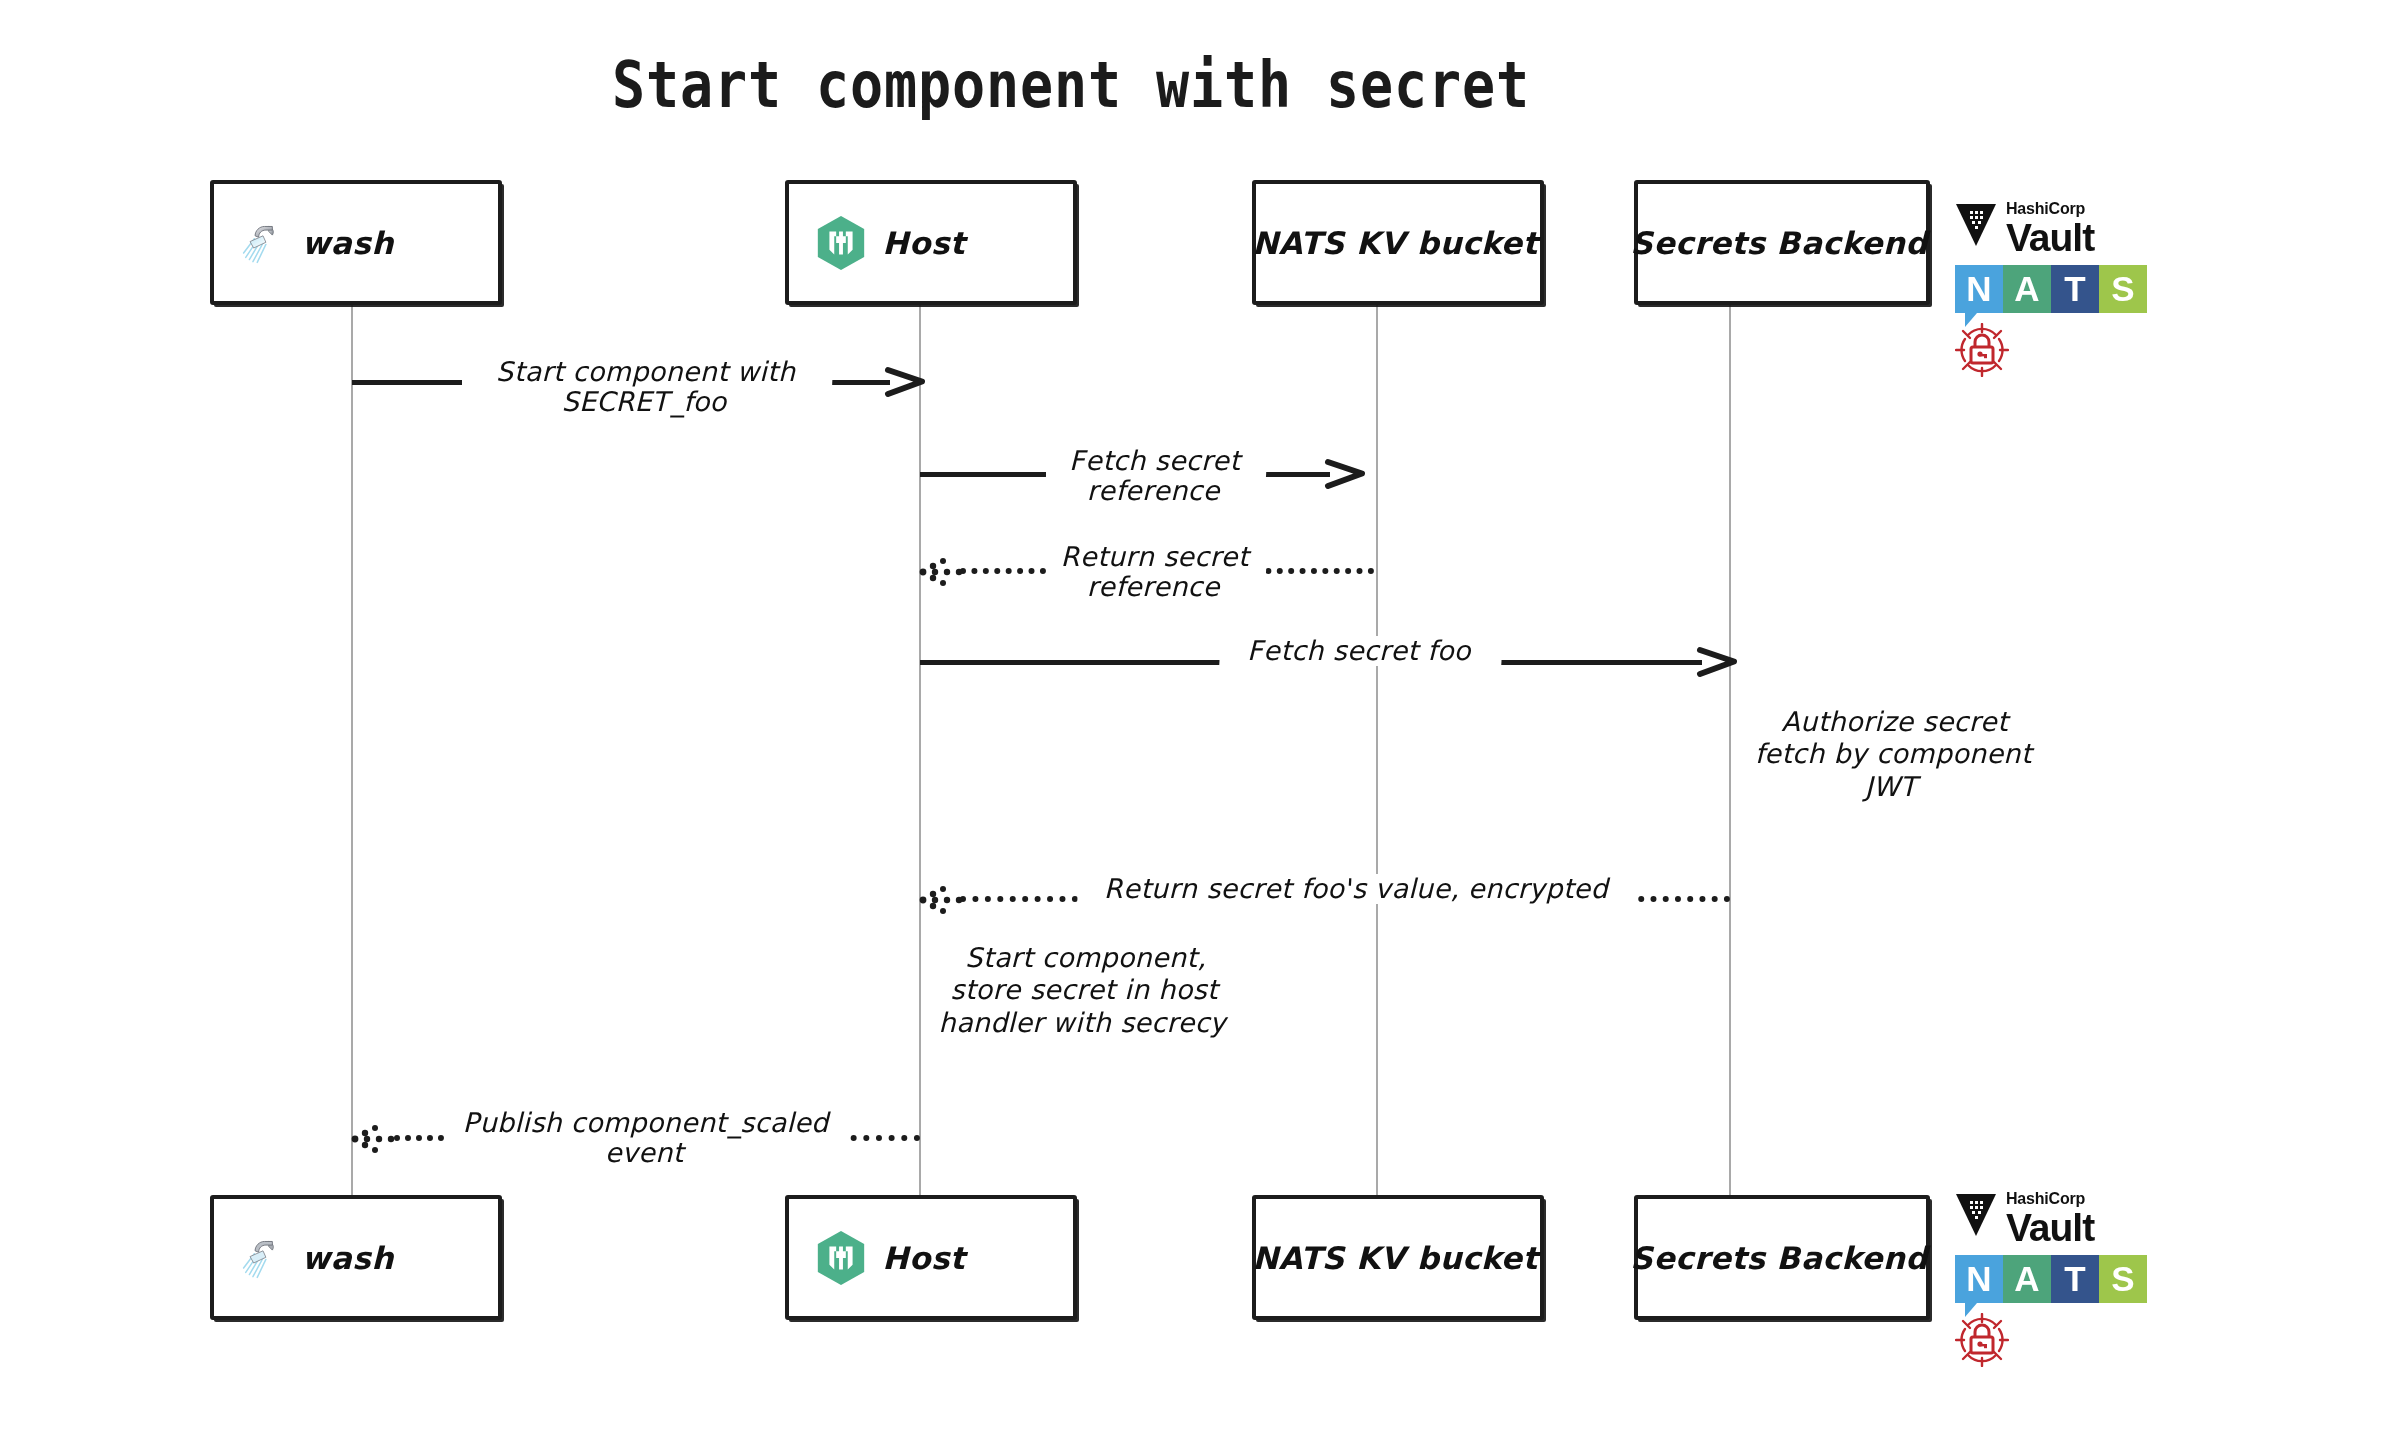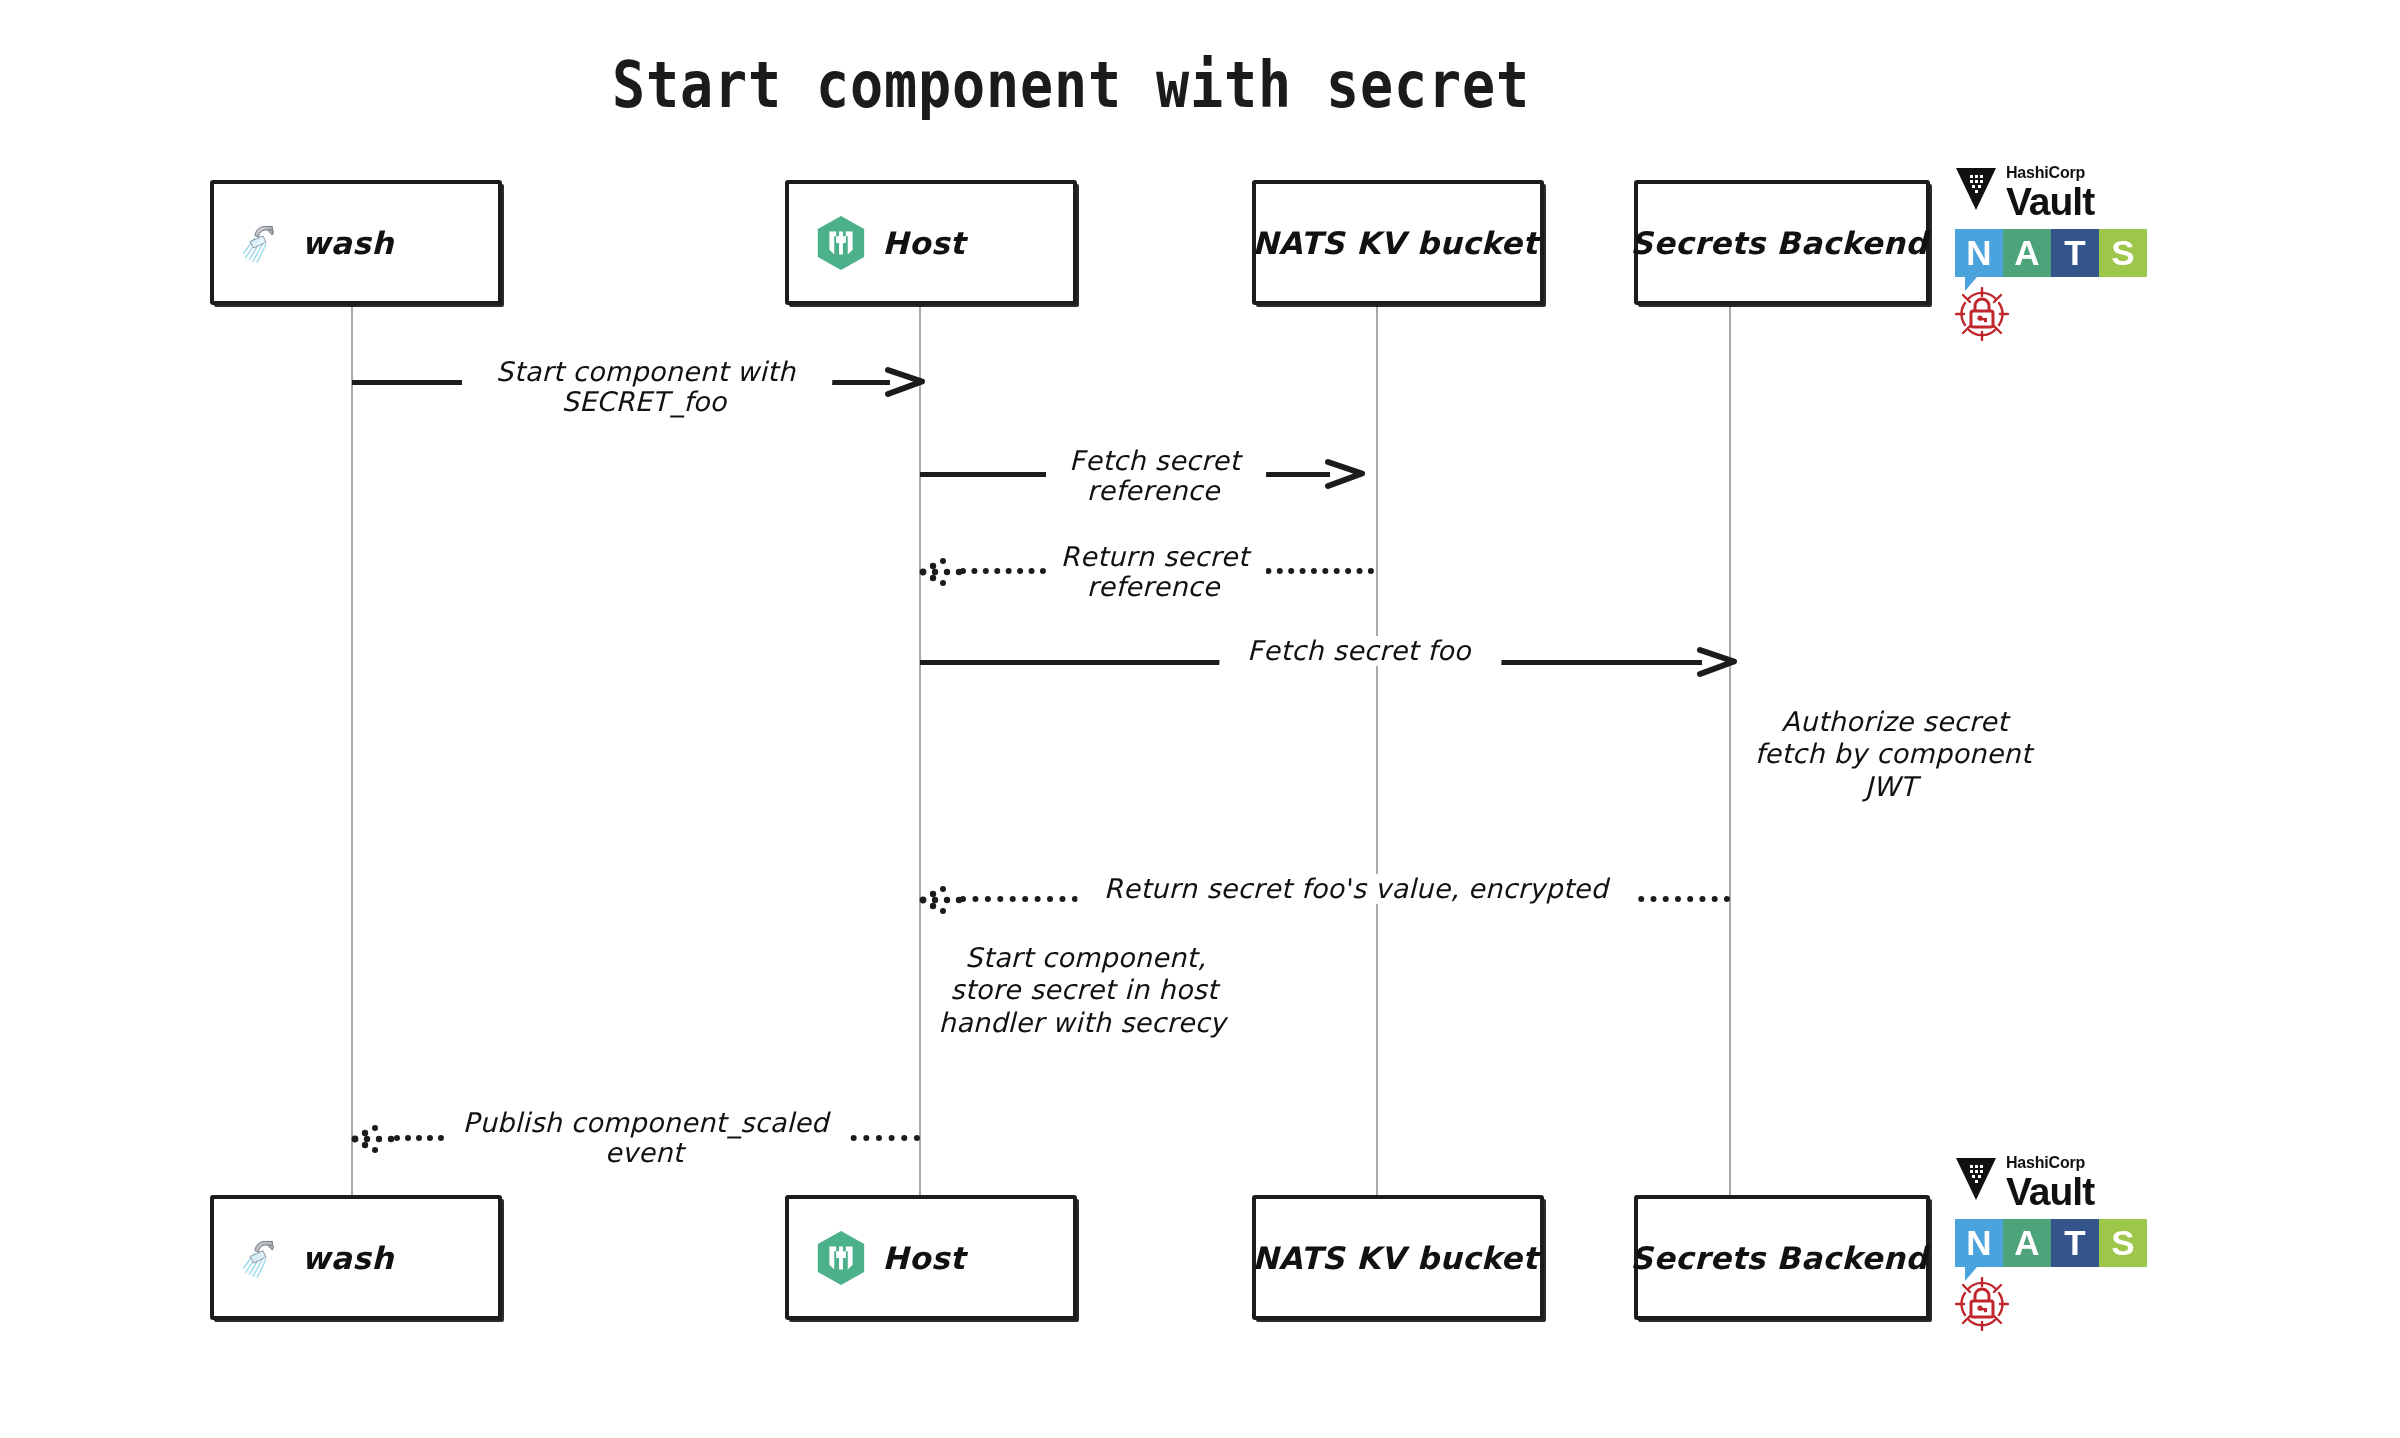--- a/index.html
+++ b/index.html
@@ -113,21 +113,21 @@
     font-weight:500;
     color:#111;
     text-align:center;
     line-height:1.2;
     letter-spacing:0.3px;
     white-space:pre-line;
     transform:skewX(-3deg);
   }
 
   
-  .logos{position:absolute;}
+  .logos{position:absolute;margin-top:36px;}
   .vault-row{display:flex;align-items:flex-start;gap:9px;height:58px;}
   .vault-mark{width:42px;height:46px;flex:0 0 42px;}
   .vault-words{display:flex;flex-direction:column;line-height:1;}
   .vault-hc{
     font-family:"Liberation Sans",sans-serif;
     font-size:16px;font-weight:700;color:#111;letter-spacing:-0.2px;
   }
   .vault-name{
     font-family:"Liberation Sans",sans-serif;
     font-size:39px;font-weight:700;color:#111;letter-spacing:-1px;margin-top:1px;text-align:center;

